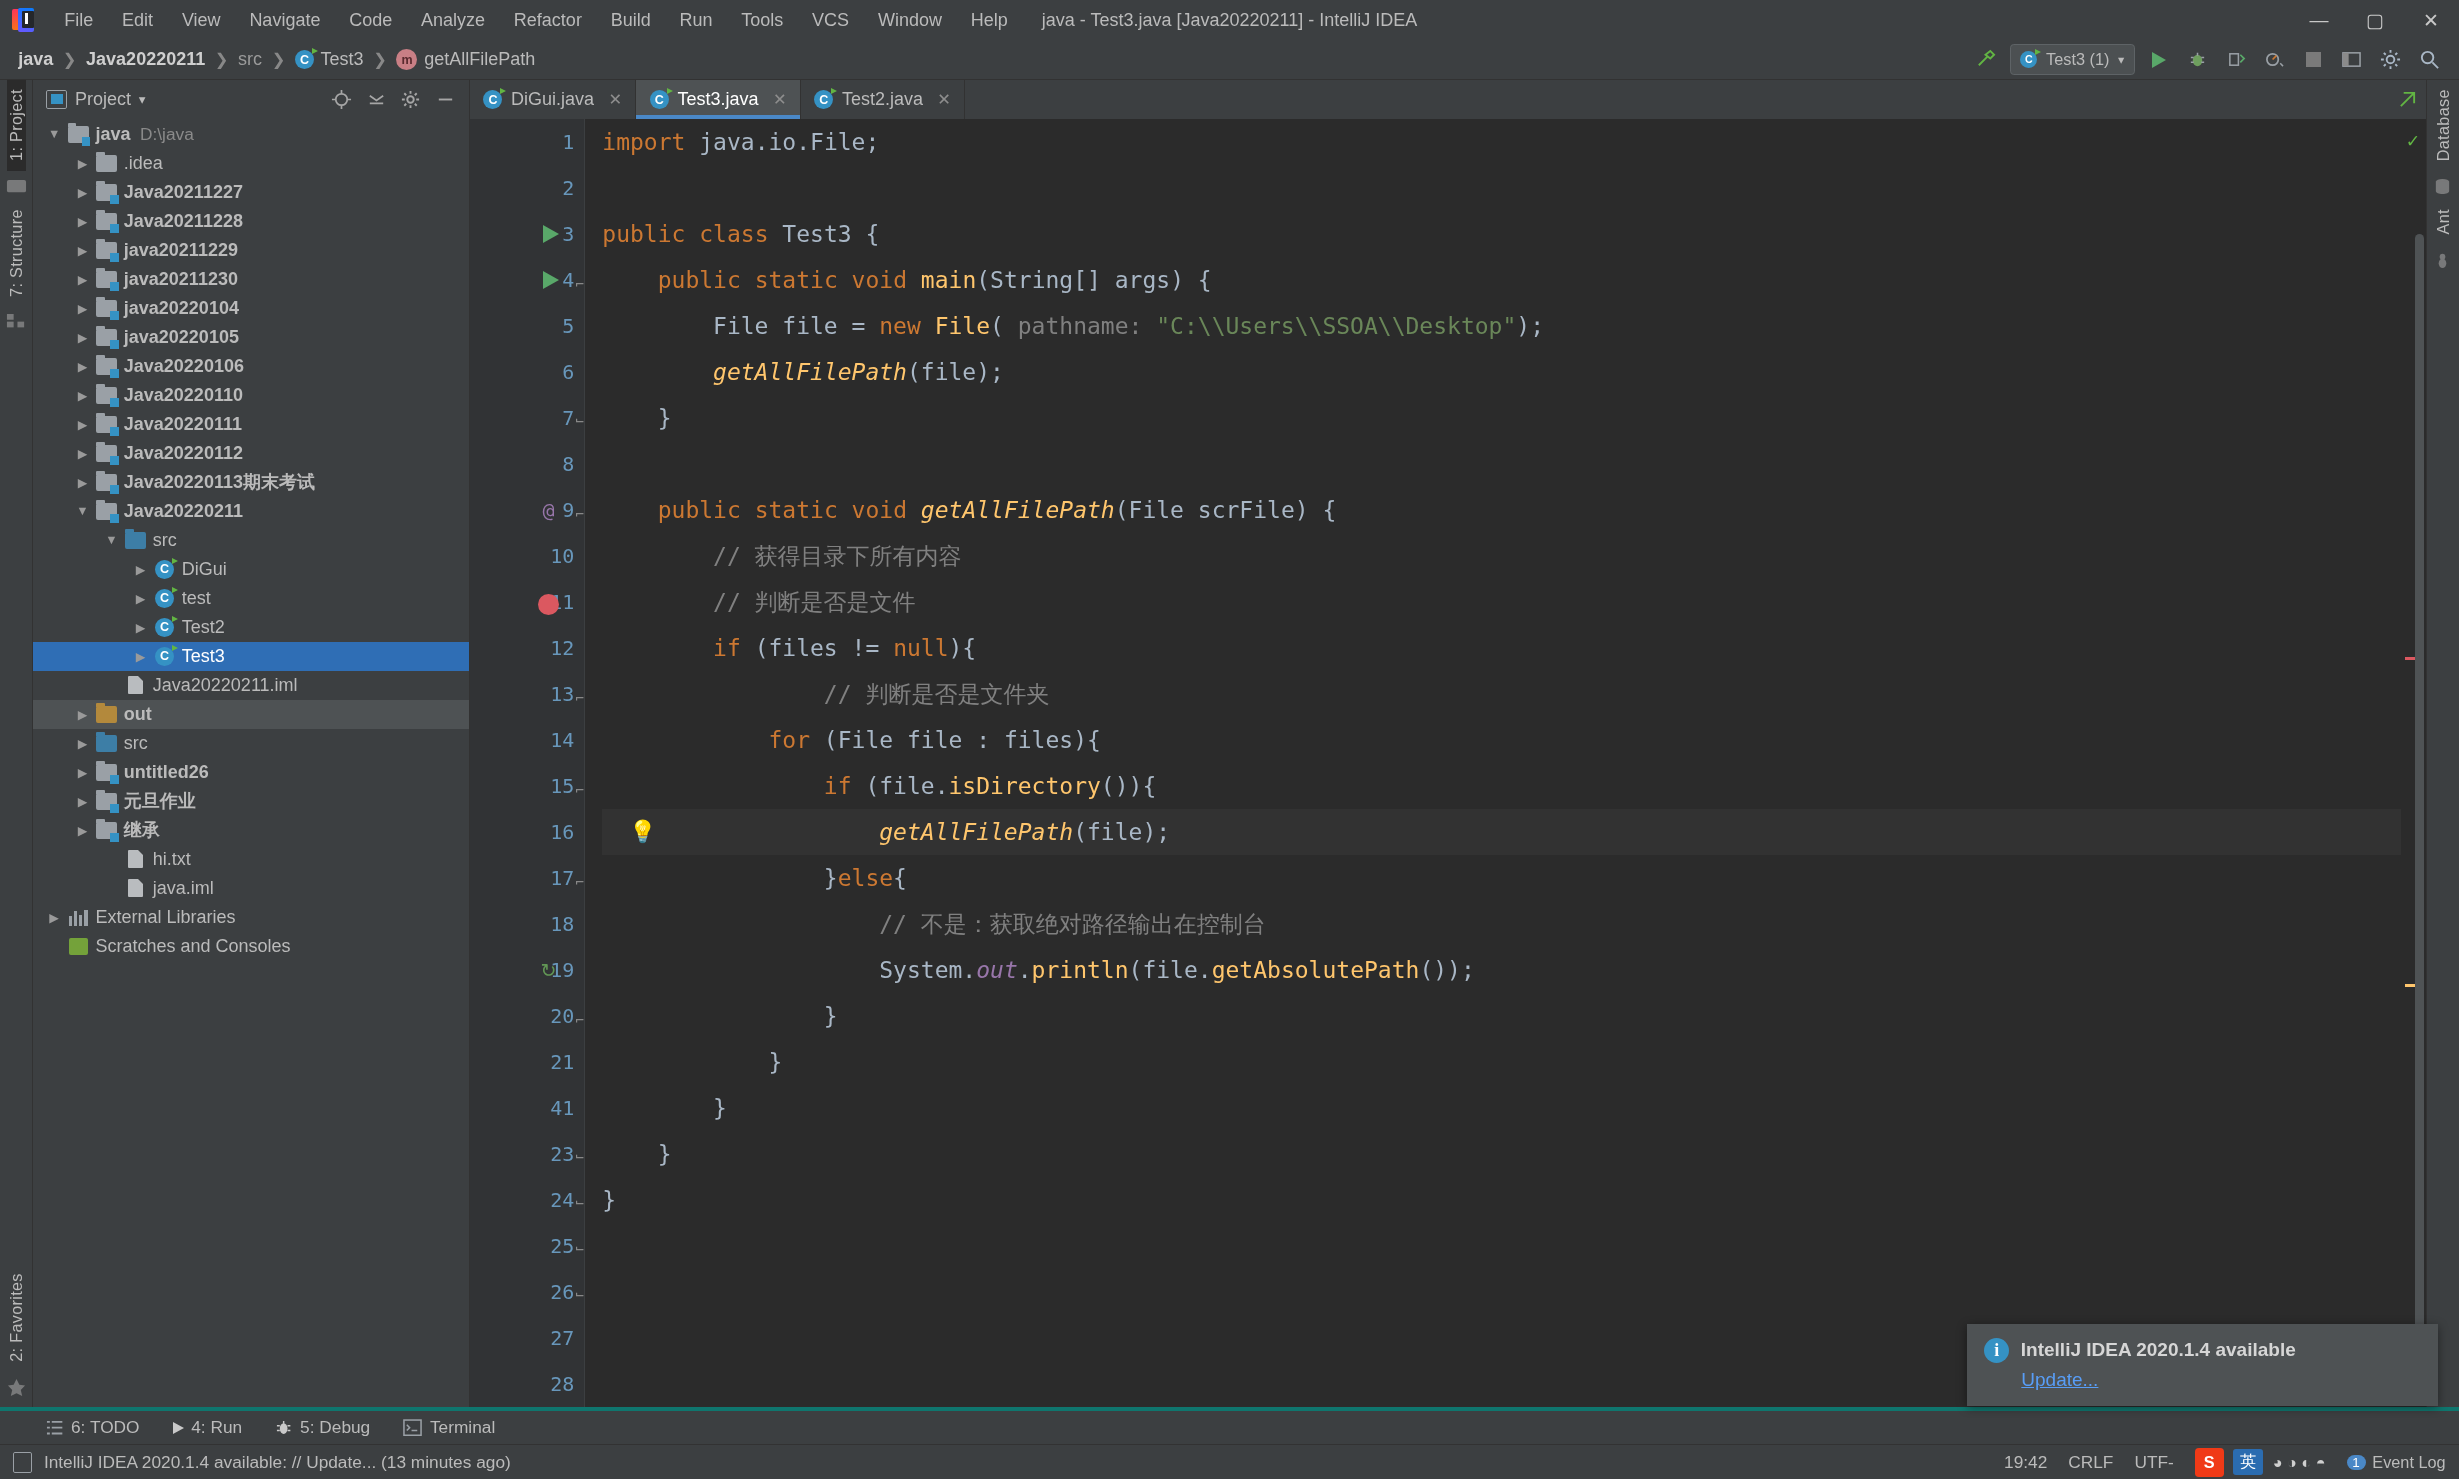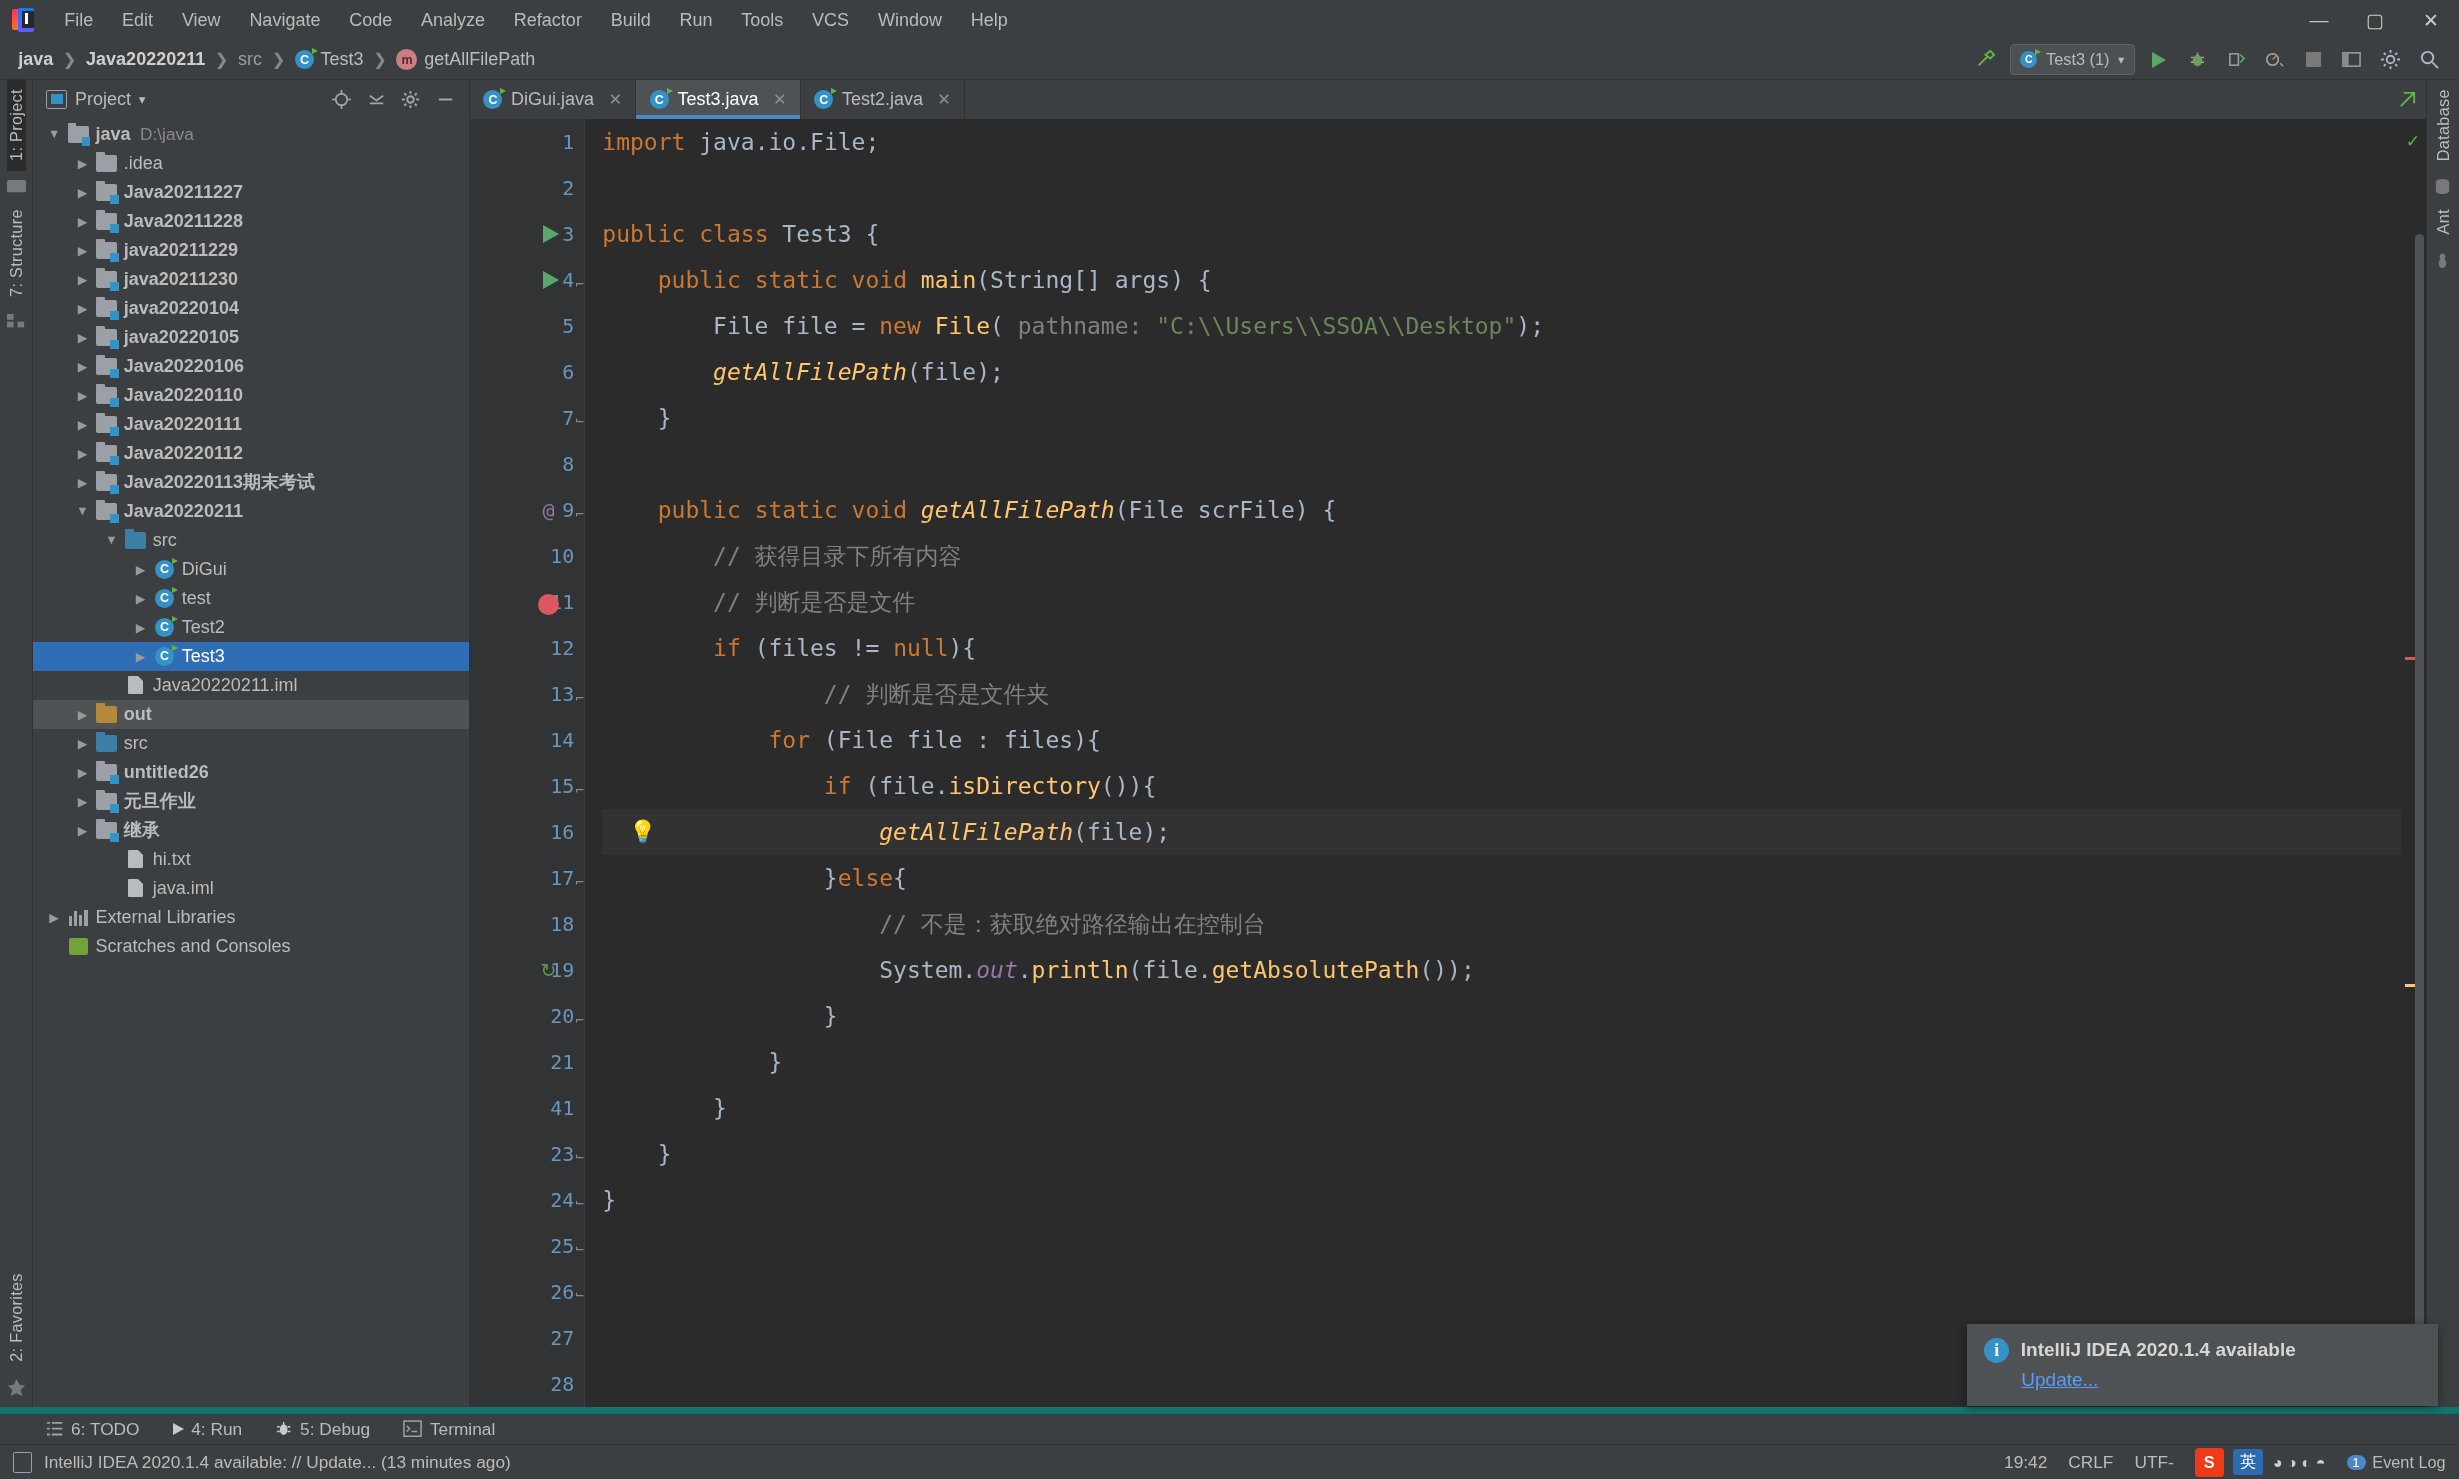--- a/index.html
+++ b/index.html
@@ -168,21 +168,21 @@
 
   
   .marker-bar { width: 25px; flex: 0 0 25px; background: #2b2b2b; position: relative; }
   .marker-bar .mx { position:absolute; top:11.5px; left:4.8px; color:#62b543; font-size:17.3px; }
   .marker-bar .mdash { position:absolute; left:3.8px; width:17.3px; height:2.9px;}
   .scrollthumb { position:absolute; right:1.9px; width:9.6px; background:#4f5355; border-radius:4.8px; }
 
   
   .toolbar-bot {
     height: 37px; flex: 0 0 37px; background: #3c3f41; display: flex; align-items: center;
-    padding-left: 46px; gap: 33px; border-top: 7px solid #0f766e;
+    padding-left: 46px; gap: 33px; border-top: 4px solid #0f766e;
   }
   .tb-item { display:flex; align-items:center; gap:7.7px; color:#bbbbbb; font-size:17.3px;}
   .statusbar {
     height: 35px; flex: 0 0 35px; background: #3c3f41; display: flex; align-items: center;
     padding: 0 13.4px; gap: 11.5px; color:#bbbbbb; font-size:17.3px; border-top:1px solid #323232;
   }
   .status-right { margin-left:auto; display:flex; align-items:center; gap: 21px; }
   .sb-ico { width:19px;height:21px;border:1.9px solid #9aa0a6;border-radius:1.9px;}
 
   
@@ -222,20 +222,21 @@
       <div class="menu-item">Code</div>
       <div class="menu-item">Analyze</div>
       <div class="menu-item">Refactor</div>
       <div class="menu-item">Build</div>
       <div class="menu-item">Run</div>
       <div class="menu-item">Tools</div>
       <div class="menu-item">VCS</div>
       <div class="menu-item">Window</div>
       <div class="menu-item">Help</div>
     </div>
+    <div class="win-title">java - Test3.java [Java20220211] - IntelliJ IDEA</div>
     <div class="win-btns">
       <div class="win-btn">—</div>
       <div class="win-btn">▢</div>
       <div class="win-btn">✕</div>
     </div>
   </div>
 
   <div class="navbar">
     <div class="crumbs">
       <div class="crumb bold">java</div>

